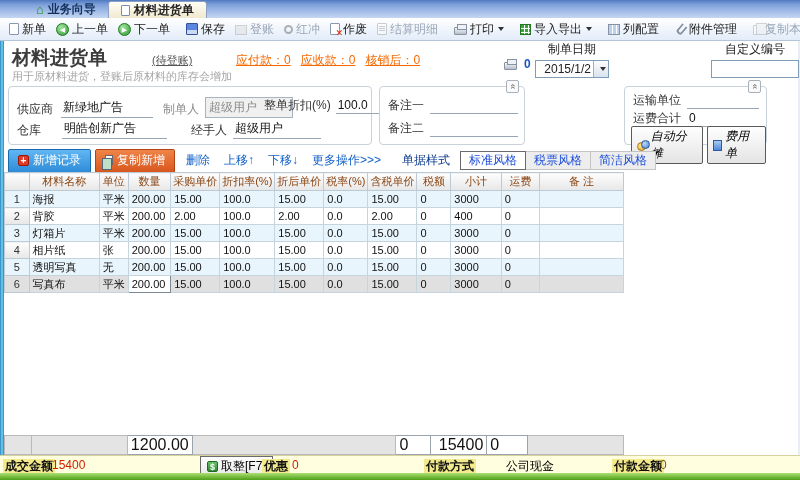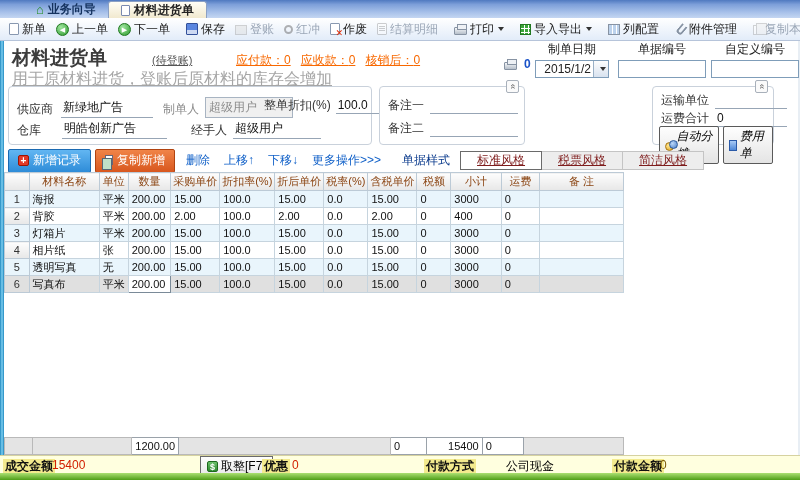--- a/index.html
+++ b/index.html
@@ -65,21 +65,21 @@
   .leftedge { position:absolute; left:0; top:41px; width:4px; height:432px;
     background:linear-gradient(90deg,#1f86bd,#7ed0f2 50%,#1f86bd); }
   .rightedge { position:absolute; right:0; top:41px; width:2px; height:432px; background:#e8eef4; }
 
   
   .docheader { position:absolute; left:4px; top:41px; width:794px; height:45px; background:#fff; }
   .title { position:absolute; left:8px; top:4px; font-size:19px; font-weight:bold; color:#3c3c3c; }
   .statustag { position:absolute; left:148px; top:12px; font-size:11px; color:#555; text-decoration:underline; }
   .finlinks { position:absolute; left:232px; top:11px; font-size:12px; }
   .finlink { color:#f86800; text-decoration:underline; margin-right:10px; cursor:pointer; }
-  .subtitle { position:absolute; left:8px; top:28px; font-size:16px; color:#a6a6a6;text-decoration:underline; }
+  .subtitle { position:absolute; left:8px; top:28px; font-size:11px; color:#a6a6a6; }
   .printcount { position:absolute; left:500px; top:16px; display:flex; align-items:center; gap:4px;
     font-size:12px; font-weight:bold; color:#1a52c8; }
   .hfield { position:absolute; top:0; font-size:12px; color:#222; }
   .hfield .lbl { display:block; text-align:center; margin-bottom:2px; }
   .hinput { display:flex; align-items:center; border:1px solid #7f9db9; background:#fff; height:18px; }
   .hinput input { border:none; outline:none; width:100%; height:16px; font-size:12px; padding:0 3px; }
   .dateval { flex:1; text-align:right; padding-right:2px; font-size:12px; }
   .dropbtn { width:15px; height:16px; background:linear-gradient(#fdfdfd,#d8e2ef);
     border-left:1px solid #9ab0c6; display:flex; align-items:center; justify-content:center; }
 
@@ -111,40 +111,40 @@
   .abtn.orange { background:linear-gradient(#f08448,#d8571e); border:1px solid #b04310; }
   .redplus { display:inline-block; width:11px; height:11px; background:#e23a28; border:1px solid #9c1404;
     border-radius:2px; color:#fff; font-size:10px; font-weight:bold; line-height:9px; text-align:center; }
   .copypages { display:inline-block; position:relative; width:8px; height:10px; background:#fff;
     border:1px solid #667; }
   .copypages::before { content:""; position:absolute; left:-4px; top:2px; width:8px; height:10px;
     background:#bfe0c8; border:1px solid #567; }
   .alink { color:#1060c8; margin:0 7px; cursor:pointer; white-space:nowrap; }
   .stylelabel { color:#0a3a8c; margin:0 10px 0 14px; white-space:nowrap; }
   .styleseg { display:flex; align-items:stretch; height:19px; }
-  .stybtn { display:flex; align-items:center; padding:0 16px; background:#ededed;
-    border:1px solid #c4c4c4; border-left:none; color:#7f1d1d; white-space:nowrap;text-decoration:underline; }
+  .stybtn { display:flex; align-items:center; padding:0 8px; background:#ededed;
+    border:1px solid #c4c4c4; border-left:none; color:#1d4ed8; white-space:nowrap; }
   .stybtn:first-child { border-left:1px solid #c4c4c4; }
   .stybtn.on { background:#fff; border:1px solid #6a6a6a; }
 
   
   .gridwrap { position:absolute; left:4px; top:172px; width:620px; height:283px; background:#fff; }
   table { border-collapse:collapse; table-layout:fixed; font-size:11px; }
   #grid th { background:linear-gradient(#fdfdfd,#e7e7e7); color:#8b4513; font-weight:normal;
     border:1px solid #bccad6; height:18px; text-align:center; padding:0 2px; overflow:hidden; white-space:nowrap; }
   #grid td { border:1px solid #c6d4de; height:17px; padding:0 3px; color:#111;
     overflow:hidden; white-space:nowrap; }
   #grid tr.alt td { background:#e9f5fc; }
   #grid tr.sel td { background:#e0e0e0; }
   #grid td.rn { background:linear-gradient(#fdfdfd,#e7e7e7); text-align:center; color:#333;
     border:1px solid #bccad6; }
   #grid tr.sel td.editcell { background:#fff; border:1px solid #7a8a98; }
   #totals { position:absolute; left:0; bottom:0; }
   #totals td { border:1px solid #b9b9b9; background:#e4e4e4; height:17px; padding:0 3px;
-    font-size:11px; color:#111; overflow:hidden; }
+    font-size:16px; color:#111; overflow:hidden; }
   #totals td.w { background:#fff; border:1px solid #9aa2aa; }
   #totals td.r { text-align:right; }
 
   
   .statusbar { position:absolute; left:0; top:455px; width:800px; height:18px;
     background:#ffffdf; border-top:1px solid #d6d2a0; font-size:12px; }
   .sbi { position:absolute; top:2px; white-space:nowrap; }
   .sblabel { font-weight:bold; color:#111; background:#f3ea8e; padding:0 2px; }
   .sbred { color:#d22000; }
   .sbbrown { color:#7a5800; }
@@ -252,26 +252,20 @@
     </div>
     <div class="hfield" style="left:531px; width:74px;">
       <span class="lbl">制单日期</span>
       <div class="hinput">
         <span class="dateval">2015/1/2</span>
         <span class="dropbtn">
             <span class="drop"></span>
           </span>
       </div>
     </div>
-    <div class="hfield" style="left:614px; width:88px;">
-      <span class="lbl">单据编号</span>
-      <div class="hinput">
-        <input style="">
-      </div>
-    </div>
     <div class="hfield" style="left:707px; width:88px;">
       <span class="lbl">自定义编号</span>
       <div class="hinput">
         <input style="">
       </div>
     </div>
   </div>
 
   <div class="panel" style="left:8px; top:86px; width:364px; height:59px;">
     <div class="frow" style="left:8px; top:10px;">
@@ -297,21 +291,21 @@
     <div class="frow" style="left:8px; top:10px;">
       <span class="flabel">备注一</span>
       <span class="fval" style="width:88px; margin-left:6px;"></span>
     </div>
     <div class="frow" style="left:8px; top:33px;">
       <span class="flabel">备注二</span>
       <span class="fval" style="width:88px; margin-left:6px;"></span>
     </div>
   </div>
 
-  <div class="panel" style="left:652px; top:86px; width:122px; height:59px;">
+  <div class="panel" style="left:624px; top:86px; width:143px; height:59px;">
     <div class="collapse"><i>«</i></div>
     <div class="frow" style="left:8px; top:5px;">
       <span class="flabel">运输单位</span>
       <span class="fval" style="width:72px; margin-left:6px;"></span>
     </div>
     <div class="frow" style="left:8px; top:23px;">
       <span class="flabel">运费合计</span>
       <span class="fval" style="width:72px; margin-left:6px;">0</span>
     </div>
     <div class="frow" style="left:6px; top:39px;">

